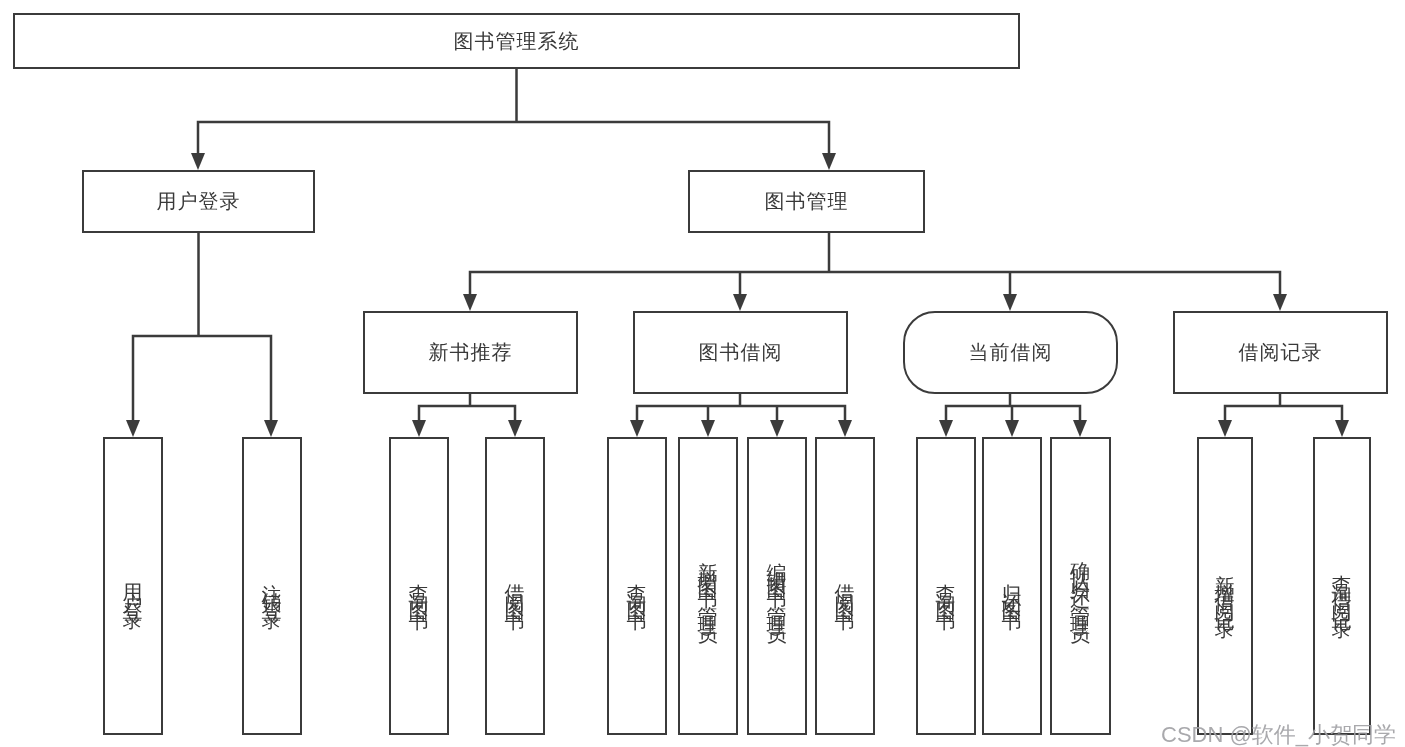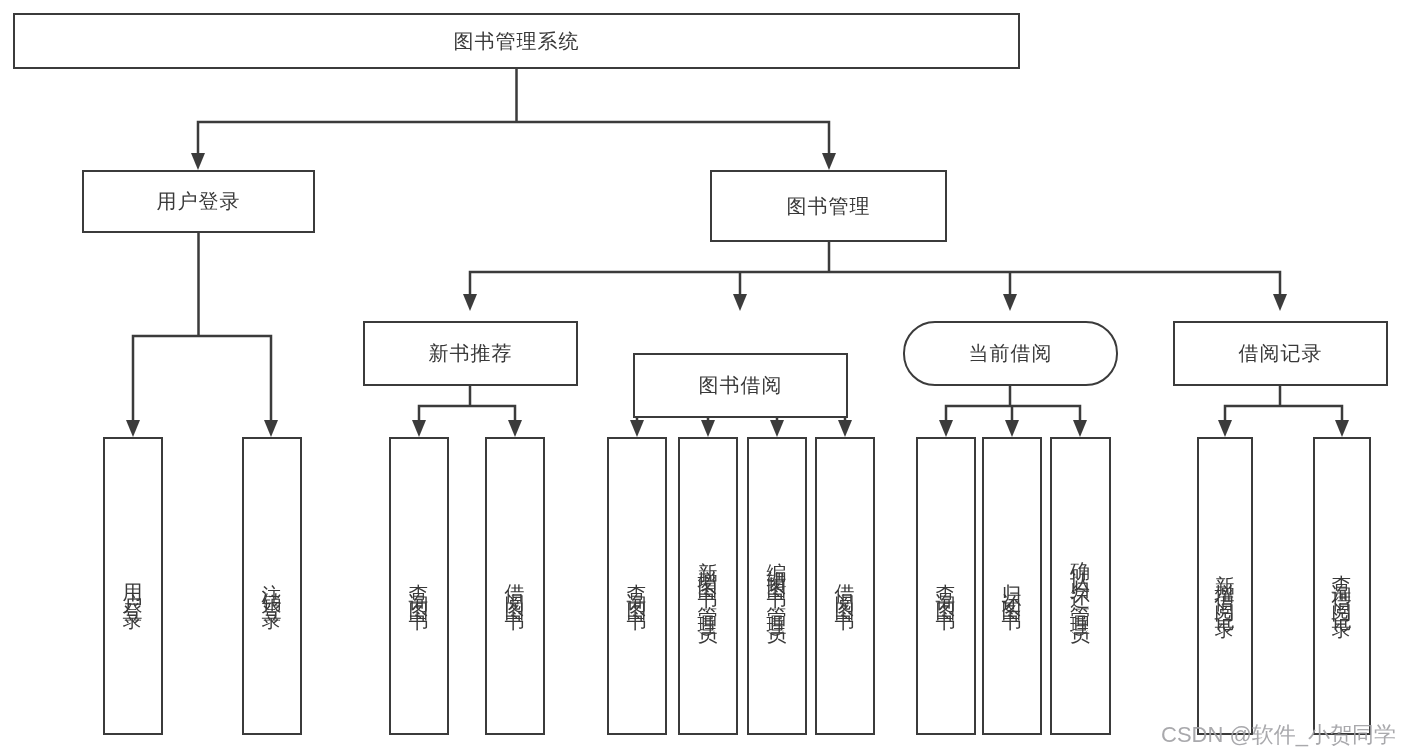--- a/index.html
+++ b/index.html
@@ -31,24 +31,24 @@
   .hlabel { white-space: nowrap; }
   .vlabel {
     writing-mode: vertical-rl;
     letter-spacing: 9px;
     line-height: 1;
     white-space: nowrap;
   }
   
   .n-root  { left: 13px;   top: 13px;  width: 1007px; height: 56px; }
   .n-ul    { left: 82px;   top: 170px; width: 233px;  height: 63px; }
-  .n-bm    { left: 710px;  top: 170px; width: 237px;  height: 72px; }
-  .n-l3    { top: 321px;   height: 65px; width: 215px; }
+  .n-bm    { left: 688px;  top: 170px; width: 237px;  height: 63px; }
+  .n-l3    { top: 311px;   height: 83px; width: 215px; }
   .n-nbr   { left: 363px; }
-  .n-bb    { left: 633px; margin-top: 32px; }
+  .n-bb    { left: 633px; }
   .n-cb    { left: 903px; border-radius: 32px; }
   .n-br    { left: 1173px; }
   .leaf    { top: 437px; height: 298px; width: 60px; }
   .lf1  { left: 103px; }
   .lf2  { left: 242px; }
   .lf3  { left: 389px; }
   .lf4  { left: 485px; }
   .lf5  { left: 607px; }
   .lf6  { left: 678px; }
   .lf7  { left: 747px; }

